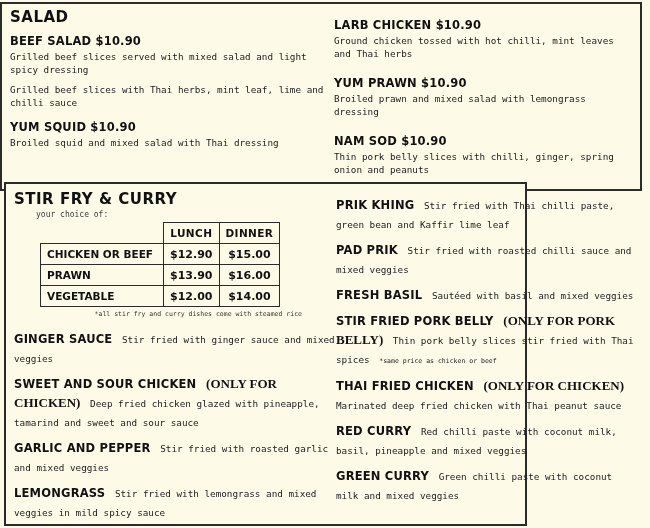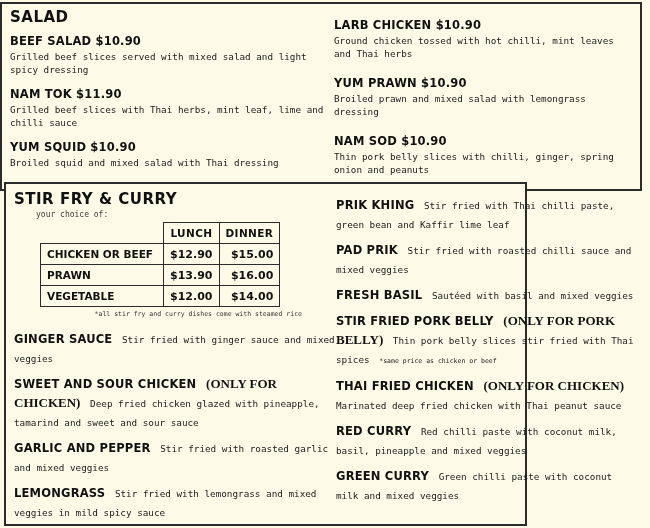--- a/index.html
+++ b/index.html
@@ -90,21 +90,21 @@
     margin: 2px 0 3px 22px;
   }
   table.price {
     border-collapse: collapse;
     margin-left: 26px;
     font-family: "DejaVu Sans", sans-serif;
   }
   table.price th, table.price td {
     border: 1px solid #2b2b2b;
     padding: 2px 6px;
-    text-align: right;
+    text-align: center;
     font-size: 11px;
     font-weight: bold;
     color: #111;
     height: 16px;
   }
   table.price td.rowhead {
     text-align: left;
     font-size: 10.5px;
     padding-right: 10px;
   }
@@ -135,21 +135,20 @@
 
   <div class="section" id="salad-section">
     <div class="col" style="left:8px; top:4px; width:320px;">
       <div class="section-title big-title">SALAD</div>
       <div style="height:4px;"></div>
       <div class="item">
         <div class="item-head">BEEF SALAD $10.90</div>
         <div class="item-desc-block">Grilled beef slices served with mixed salad and light spicy dressing</div>
       </div>
       <div class="item">
-        <div class="item-head">NAM TOK $11.90</div>
         <div class="item-desc-block">Grilled beef slices with Thai herbs, mint leaf, lime and chilli sauce</div>
       </div>
       <div class="item">
         <div class="item-head">YUM SQUID $10.90</div>
         <div class="item-desc-block">Broiled squid and mixed salad with Thai dressing</div>
       </div>
     </div>
 
     <div class="col" style="left:332px; top:10px; width:300px;">
       <div class="item">

